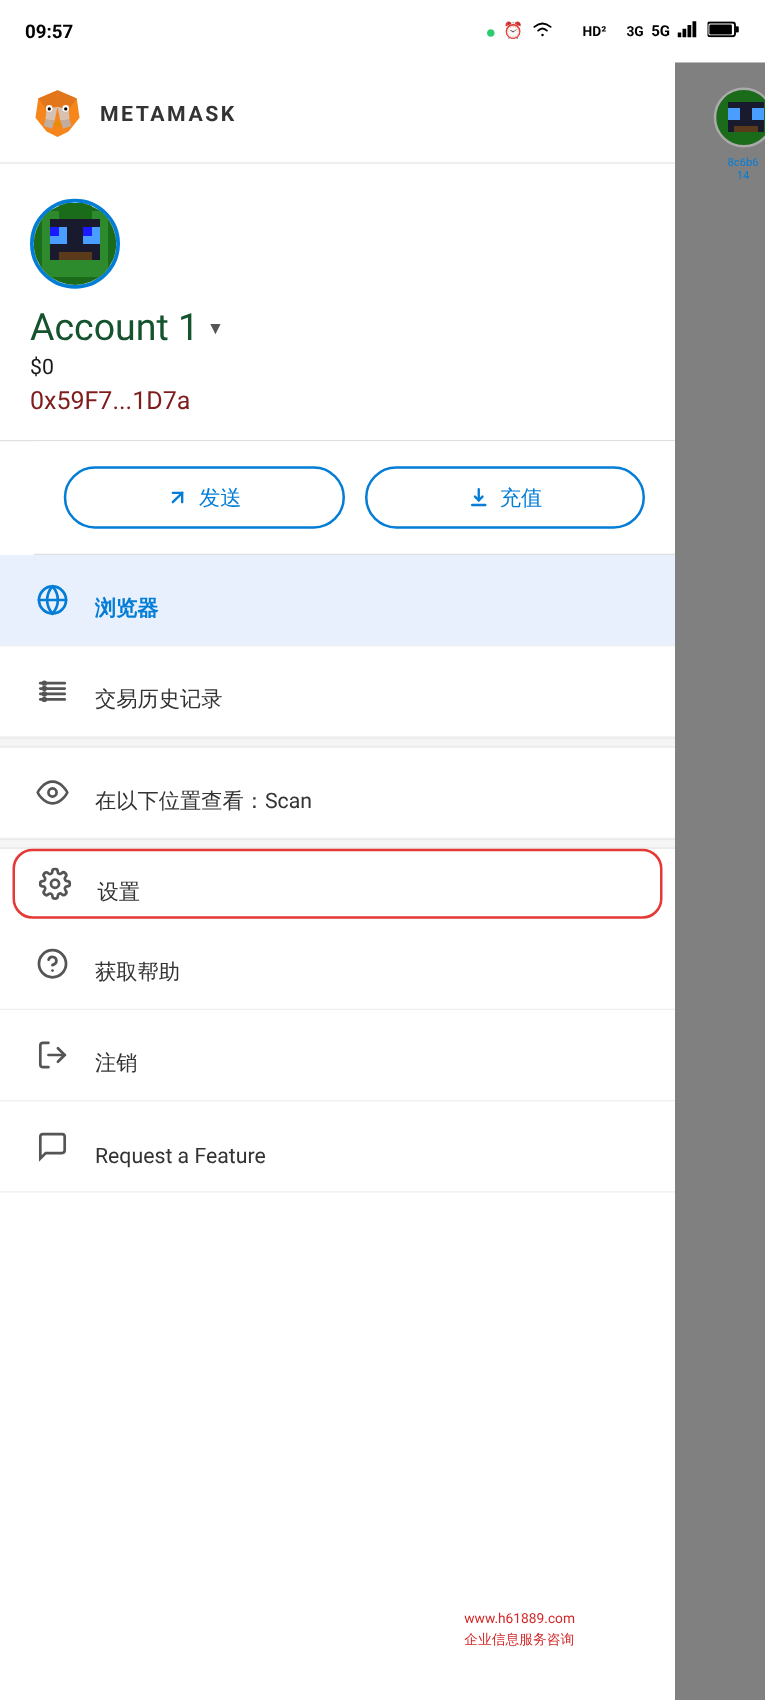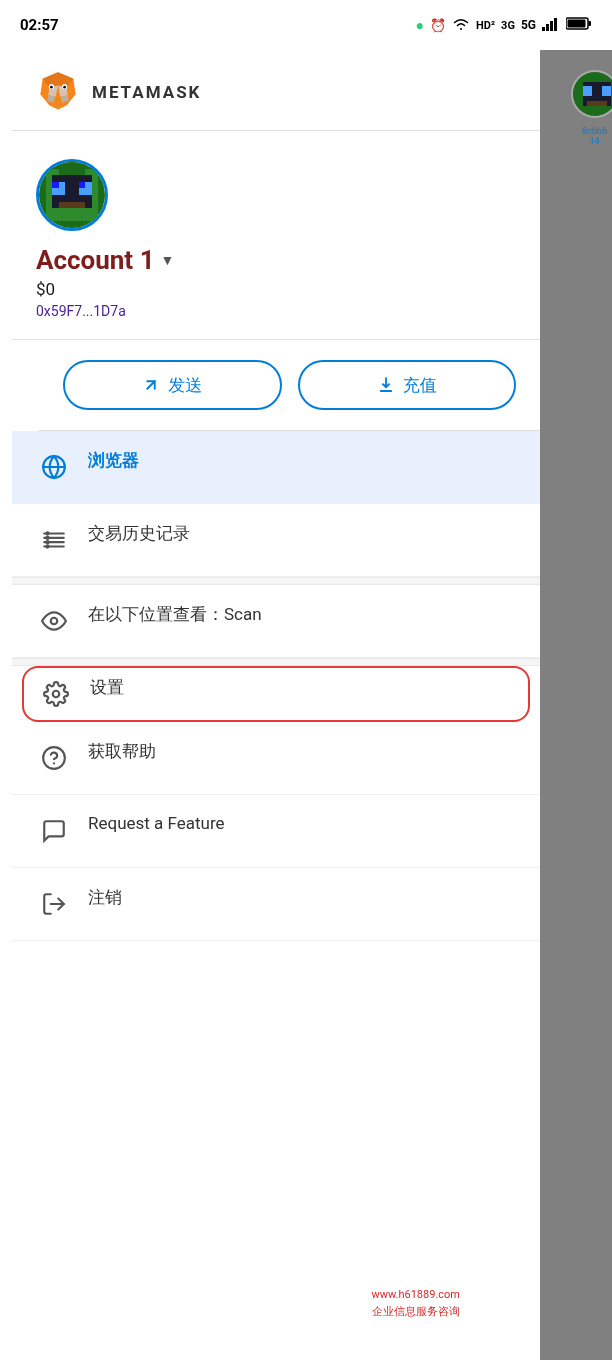--- a/index.html
+++ b/index.html
@@ -42,21 +42,20 @@
       font-size: 13px;
       color: #000;
     }
 
     
     .drawer {
       width: 540px;
       background: #fff;
       min-height: 1310px;
       position: relative;
-      padding-left: 12px;
     }
 
     
     .sidebar-sliver {
       position: absolute;
       right: 0;
       top: 0;
       width: 72px;
       background: #808080;
       min-height: 1310px;
@@ -114,39 +113,39 @@
     }
 
     .account-name-row {
       display: flex;
       align-items: center;
       gap: 6px;
       margin-bottom: 4px;
     }
 
     .account-name {
-      font-size: 26px;
-      font-weight: 700;
-      color: #7f1d1d;
+      font-size: 30px;
+      font-weight: 400;
+      color: #14532d;
     }
 
     .dropdown-arrow {
       font-size: 14px;
       color: #555;
     }
 
     .account-balance {
       font-size: 17px;
       color: #1a1a1a;
       margin-bottom: 4px;
     }
 
     .account-address {
-      font-size: 14px;
-      color: #4c1d95;
+      font-size: 20px;
+      color: #7f1d1d;
     }
 
     
     .action-buttons {
       display: flex;
       gap: 16px;
       padding: 20px 24px;
       border-bottom: 1px solid #e0e0e0;
       background: #fff;
       margin-left: 27px;
@@ -168,21 +167,21 @@
       cursor: pointer;
     }
 
     
     .menu-section {
       background: #fff;
     }
 
     .menu-item {
       display: flex;
-      align-items: flex-start;
+      align-items: flex-end;
       padding: 18px 24px;
       cursor: pointer;
       border-bottom: 1px solid #f0f0f0;
       position: relative;
     }
 
     .menu-item.active {
       background: #e8f0fe;
     }
 
@@ -224,54 +223,54 @@
       border-radius: 16px;
       margin: 0 10px;
       padding: 8px 14px;
     }
 
     
     .watermark {
       position: absolute;
       bottom: 40px;
       right: 80px;
-      text-align: right;
+      text-align: left;
       font-size: 11px;
       color: #c00;
       opacity: 0.85;
       line-height: 1.5;
     }
 
     
     .pixel-avatar {
       width: 100%;
       height: 100%;
       display: block;
     }
   </style>
 </head>
 <body>
 
 <div class="status-bar">
-  <span class="status-time">02:57</span>
+  <span class="status-time">09:57</span>
   <div class="status-icons">
 
     <span style="color:#2ecc71; font-size:14px;">●</span>
 
     <span>⏰</span>
 
     <span>
       <svg width="18" height="14" viewBox="0 0 18 14" fill="none">
         <path d="M9 11 a1 1 0 1 1 0 2 a1 1 0 0 1 0-2z" fill="#000"></path>
         <path d="M5.5 8.5 Q9 5 12.5 8.5" stroke="#000" stroke-width="1.5" fill="none" stroke-linecap="round"></path>
         <path d="M2.5 5.5 Q9 0 15.5 5.5" stroke="#000" stroke-width="1.5" fill="none" stroke-linecap="round"></path>
       </svg>
     </span>
-    <span style="font-size:11px; font-weight:700;">HD²</span>
-    <span style="font-size:11px; font-weight:700;">3G</span>
+    <span style="font-size:11px; font-weight:700;margin-left:17px;">HD²</span>
+    <span style="font-size:11px; font-weight:700;margin-left:10px;">3G</span>
     <span style="font-size:12px; font-weight:700;">5G</span>
 
     <span>
       <svg width="18" height="14" viewBox="0 0 18 14">
         <rect x="0" y="10" width="3" height="4" fill="#000"></rect>
         <rect x="4" y="7" width="3" height="7" fill="#000"></rect>
         <rect x="8" y="4" width="3" height="10" fill="#000"></rect>
         <rect x="12" y="1" width="3" height="13" fill="#000"></rect>
       </svg>
     </span>
@@ -418,35 +417,35 @@
             <path d="M9.09 9a3 3 0 0 1 5.83 1c0 2-3 3-3 3"></path>
             <line x1="12" y1="17" x2="12.01" y2="17"></line>
           </svg>
         </div>
         <span class="menu-label">获取帮助</span>
       </div>
 
       <div class="menu-item">
         <div class="menu-icon">
           <svg viewBox="0 0 24 24" fill="none" stroke="#555" stroke-width="2" stroke-linecap="round">
-            <path d="M21 15a2 2 0 0 1-2 2H7l-4 4V5a2 2 0 0 1 2-2h14a2 2 0 0 1 2 2z"></path>
-          </svg>
-        </div>
-        <span class="menu-label">Request a Feature</span>
-      </div>
-
-      <div class="menu-item">
-        <div class="menu-icon">
-          <svg viewBox="0 0 24 24" fill="none" stroke="#555" stroke-width="2" stroke-linecap="round">
             <path d="M9 21H5a2 2 0 0 1-2-2V5a2 2 0 0 1 2-2h4"></path>
             <polyline points="16,17 21,12 16,7"></polyline>
             <line x1="21" y1="12" x2="9" y2="12"></line>
           </svg>
         </div>
         <span class="menu-label">注销</span>
+      </div>
+
+      <div class="menu-item">
+        <div class="menu-icon">
+          <svg viewBox="0 0 24 24" fill="none" stroke="#555" stroke-width="2" stroke-linecap="round">
+            <path d="M21 15a2 2 0 0 1-2 2H7l-4 4V5a2 2 0 0 1 2-2h14a2 2 0 0 1 2 2z"></path>
+          </svg>
+        </div>
+        <span class="menu-label">Request a Feature</span>
       </div>
 
     </div>
 
     <div class="watermark">
       <div>www.h61889.com</div>
       <div>企业信息服务咨询</div>
     </div>
 
   </div>

